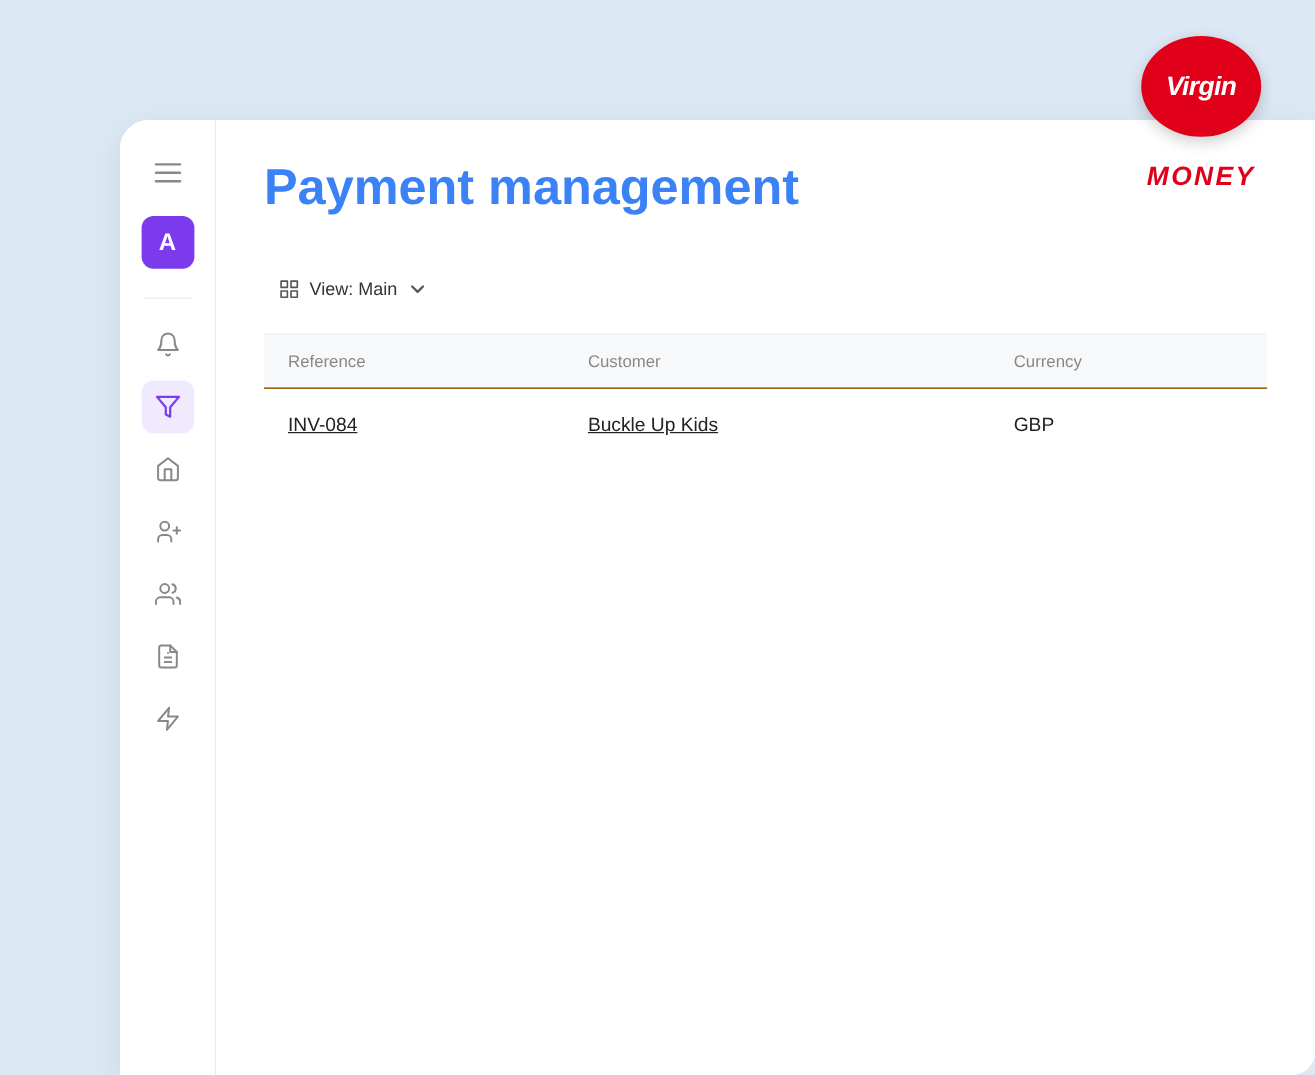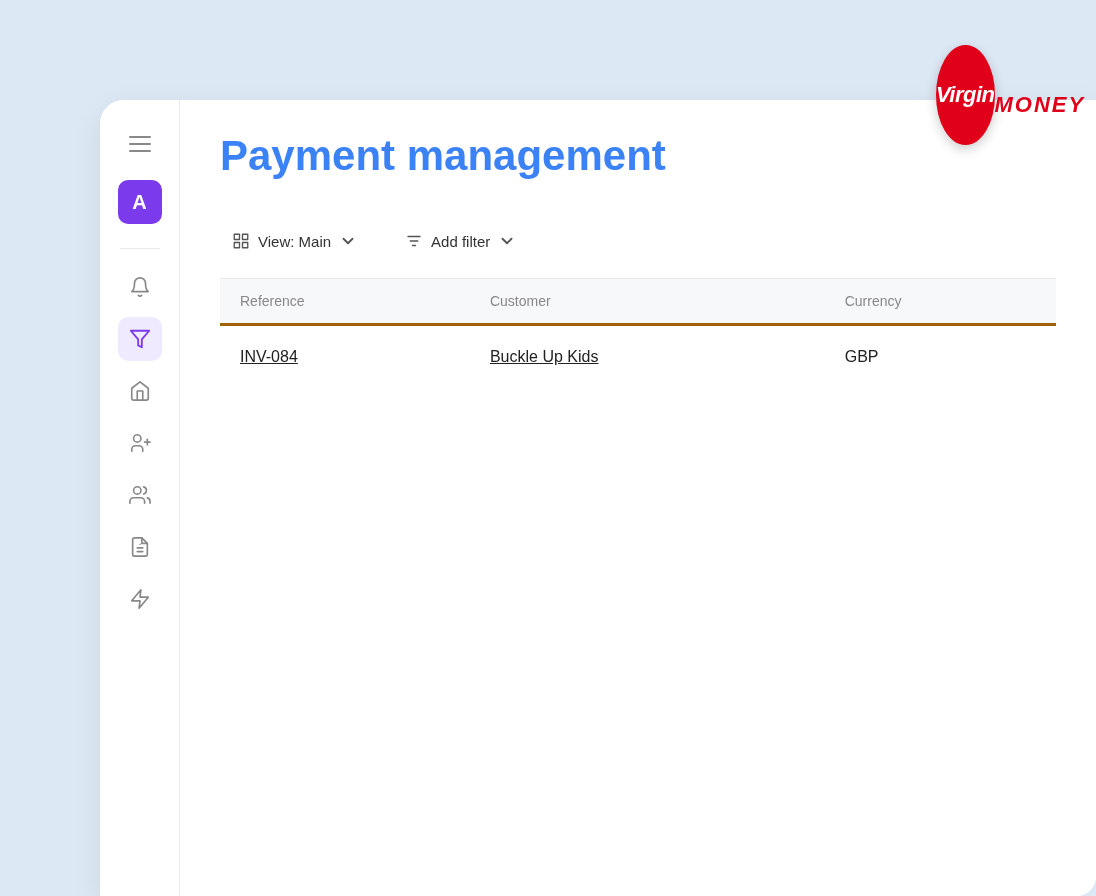--- a/index.html
+++ b/index.html
@@ -24,21 +24,21 @@
 
     
     .virgin-logo {
       position: absolute;
       top: 30px;
       right: 30px;
       width: 130px;
       height: 130px;
       z-index: 10;
       display: flex;
-      flex-direction: row;
+      flex-direction: column;
       align-items: center;
     }
 
     .virgin-circle {
       width: 100px;
       height: 100px;
       background: #e10019;
       border-radius: 50%;
       display: flex;
       align-items: center;
@@ -226,21 +226,21 @@
     .data-table thead tr {
       background: #f7f8fa;
     }
 
     .data-table th {
       padding: 14px 20px;
       text-align: left;
       font-size: 14px;
       font-weight: 500;
       color: #888;
-      border-bottom: 3px solid #a16207;
+      border-bottom: 1px solid #a16207;
     }
 
     .data-table td {
       padding: 22px 20px;
       font-size: 16px;
       color: #222;
       border-bottom: 6px solid #3b82f6;
     }
 
     .data-table tbody tr:last-child td {
@@ -351,31 +351,20 @@
               <rect x="14" y="3" width="7" height="7"></rect>
               <rect x="14" y="14" width="7" height="7"></rect>
               <rect x="3" y="14" width="7" height="7"></rect>
             </svg>
             <span>View: Main</span>
             <svg class="chevron-down" viewBox="0 0 24 24" fill="none" stroke="currentColor" stroke-width="2.5" stroke-linecap="round" stroke-linejoin="round">
               <polyline points="6 9 12 15 18 9"></polyline>
             </svg>
           </button>
 
-          <button class="toolbar-btn">
-            <svg viewBox="0 0 24 24" fill="none" stroke="currentColor" stroke-width="1.8" stroke-linecap="round" stroke-linejoin="round">
-              <line x1="4" y1="6" x2="20" y2="6"></line>
-              <line x1="7" y1="12" x2="17" y2="12"></line>
-              <line x1="10" y1="18" x2="14" y2="18"></line>
-            </svg>
-            <span>Add filter</span>
-            <svg class="chevron-down" viewBox="0 0 24 24" fill="none" stroke="currentColor" stroke-width="2.5" stroke-linecap="round" stroke-linejoin="round">
-              <polyline points="6 9 12 15 18 9"></polyline>
-            </svg>
-          </button>
         </div>
 
         <table class="data-table">
           <thead>
             <tr>
               <th>Reference</th>
               <th>Customer</th>
               <th>Currency</th>
             </tr>
           </thead>

